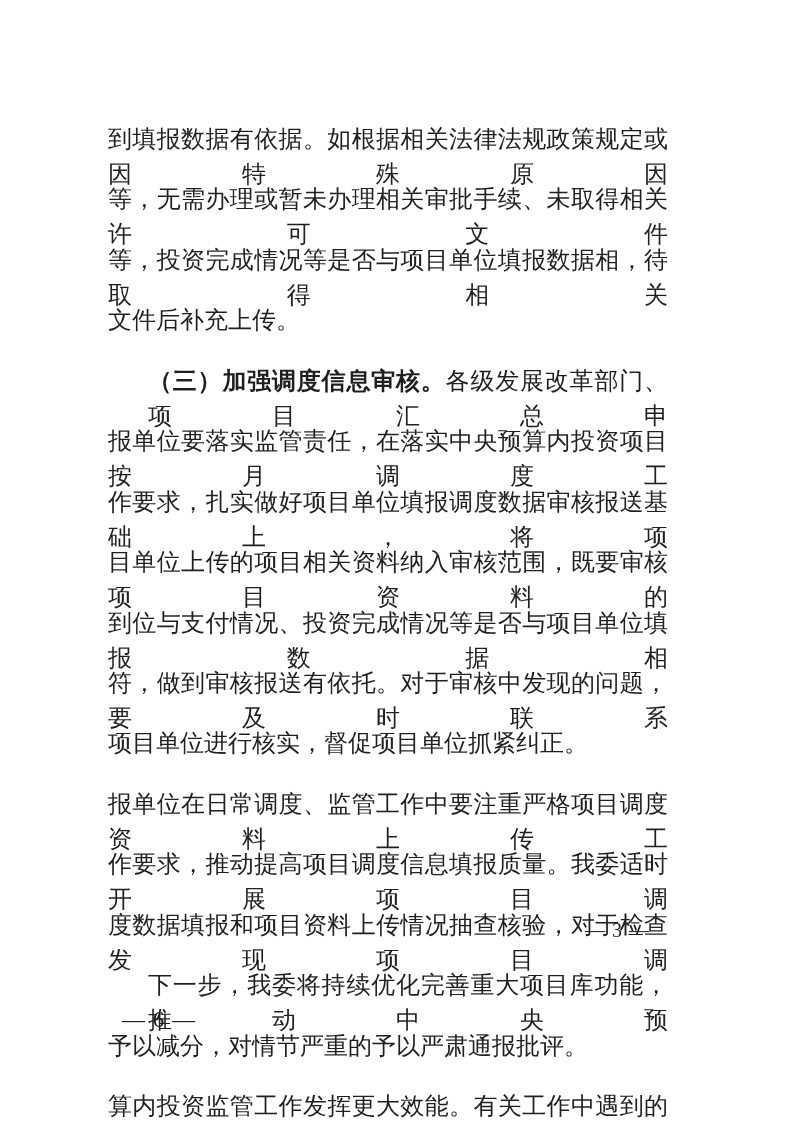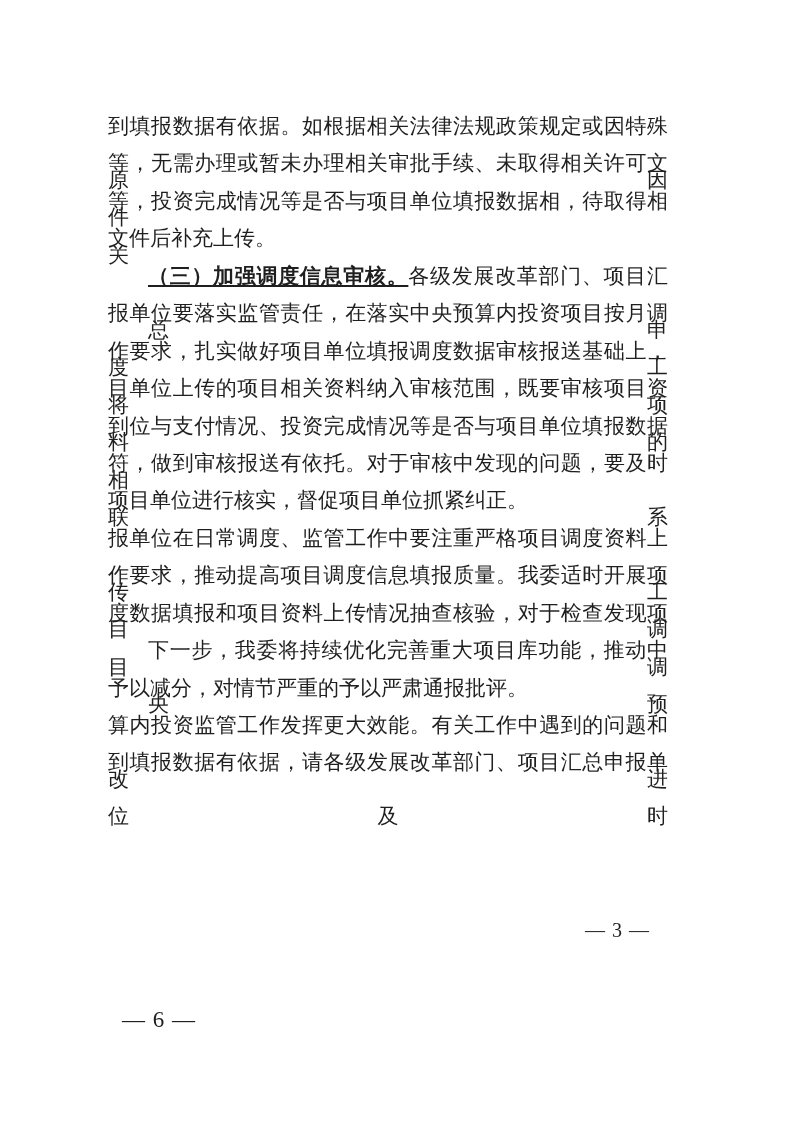--- a/index.html
+++ b/index.html
@@ -19,35 +19,36 @@
   .textblock {
     position: absolute;
     left: 108px;
     top: 99px;
     width: 560px;
   }
   .line {
     box-sizing: border-box;
     width: 100%;
     height: 37.45px;
-    line-height: 54px;
-    font-size: 21px;
+    line-height: 35px;
+    font-size: 24px;
     letter-spacing: 0;
     white-space: nowrap;
+    margin-top: 23px;
   }
   .line.justify {
     white-space: normal;
     text-align: justify;
     text-align-last: justify;
   }
   .line.indent {
     padding-left: 40px;
   }
   .seg { font-weight: 400; }
-  .seg.bold { font-weight: 700; text-decoration: underline; }
+  .seg.bold { font-weight: 700; }
   .pagenum-inner {
     position: absolute;
     left: 585px;
     top: 919px;
     font-size: 20px;
     letter-spacing: 1px;
     color: #1f1f1f;
   }
   .pagenum-outer {
     position: absolute;

